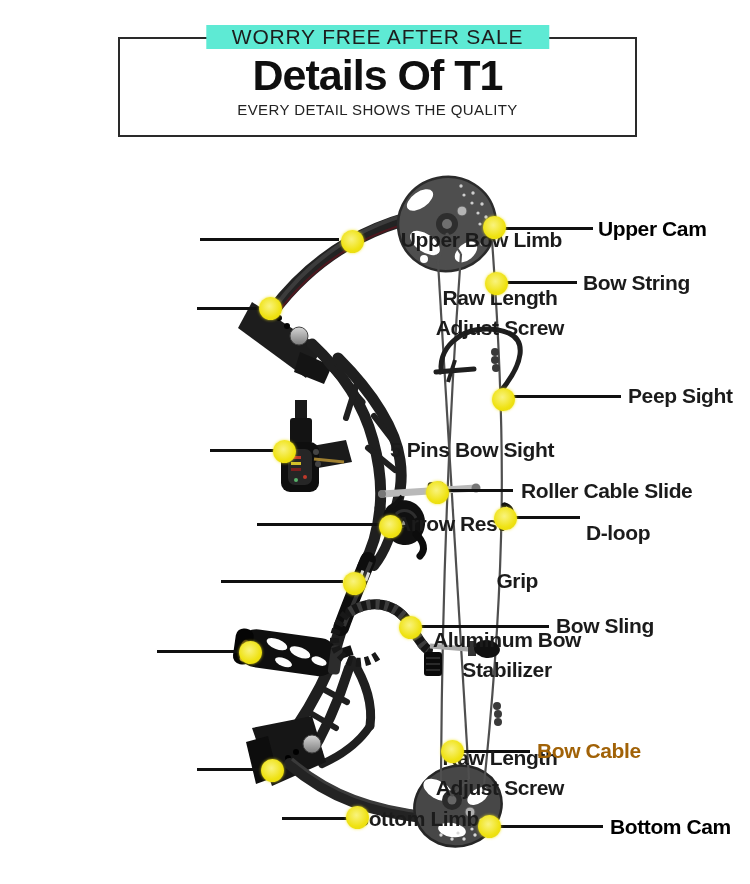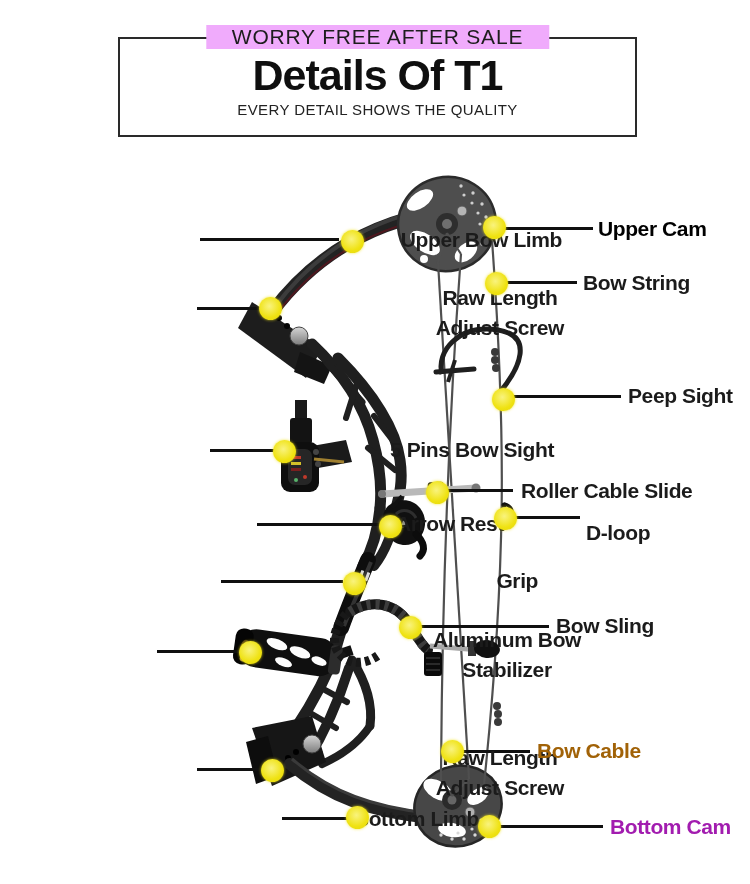--- a/index.html
+++ b/index.html
@@ -2,21 +2,21 @@
 <html><head>
 <meta charset="utf-8">
 <style>
   html,body{margin:0;padding:0;background:#fff;}
   .stage{position:relative;width:750px;height:884px;background:#ffffff;overflow:hidden;
          font-family:"Liberation Sans",sans-serif;}
   
   .header-box{position:absolute;left:118px;top:37px;width:515px;height:96px;
               border:2px solid #2a2a2a;text-align:center;}
   .header-eyebrow{position:absolute;top:-14px;left:50%;transform:translateX(-50%);
-                  background:#f0abfc;padding:0 26px;font-size:21px;letter-spacing:.8px;
+                  background:#5eead4;padding:0 26px;font-size:21px;letter-spacing:.8px;
                   color:#1d1d1d;white-space:nowrap;font-weight:400;}
   .header-title{margin:13px 0 0 0;font-size:43px;line-height:46px;font-weight:700;
                 letter-spacing:-1px;color:#0f0f0f;}
   .header-subtitle{margin-top:3px;font-size:15px;letter-spacing:.4px;color:#222;}
   
   .callout-label{position:absolute;font-size:21px;font-weight:700;letter-spacing:-.4px;
                  line-height:30px;color:#1b1b1b;white-space:nowrap;z-index:5;}
   .callout-label.side-left{text-align:left;}
   .callout-label.side-left.multiline{text-align:center;margin-left:11px;}
   .callout-label.side-right{text-align:left;}
@@ -303,20 +303,20 @@
       <div class="callout-label side-right" style="top: 611px; left: 556px; color: rgb(27, 27, 27);">
         <div>Bow Sling</div>
       </div>
       <div class="leader-line" style="left: 421px; top: 624.5px; width: 128px; background: rgb(16, 16, 16);"></div>
       <div class="callout-dot" style="left: 398.5px; top: 615.5px; background: radial-gradient(circle at 45% 40%, rgb(249, 243, 126) 0%, rgb(239, 226, 17) 60%, rgb(227, 214, 14) 100%); box-shadow: rgba(240, 228, 20, 0.8) 0px 0px 3px;"></div>
       <div class="callout-label side-right" style="top: 736px; left: 537px; color: #a16207;">
         <div>Bow Cable</div>
       </div>
       <div class="leader-line" style="left: 463px; top: 749.5px; width: 67px; background: rgb(16, 16, 16);"></div>
       <div class="callout-dot" style="left: 440.5px; top: 739.5px; background: radial-gradient(circle at 45% 40%, rgb(249, 243, 126) 0%, rgb(239, 226, 17) 60%, rgb(227, 214, 14) 100%); box-shadow: rgba(240, 228, 20, 0.8) 0px 0px 3px;"></div>
-      <div class="callout-label side-right" style="top: 812px; left: 610px; color: #a21caf;">
+      <div class="callout-label side-right" style="top: 812px; left: 610px; color: #000000;">
         <div>Bottom Cam</div>
       </div>
       <div class="leader-line" style="left: 500px; top: 824.5px; width: 103px; background: rgb(16, 16, 16);"></div>
       <div class="callout-dot" style="left: 477.5px; top: 814.5px; background: radial-gradient(circle at 45% 40%, rgb(249, 243, 126) 0%, rgb(239, 226, 17) 60%, rgb(227, 214, 14) 100%); box-shadow: rgba(240, 228, 20, 0.8) 0px 0px 3px;"></div>
     </div>
 
 </div>
 
 </body></html>

